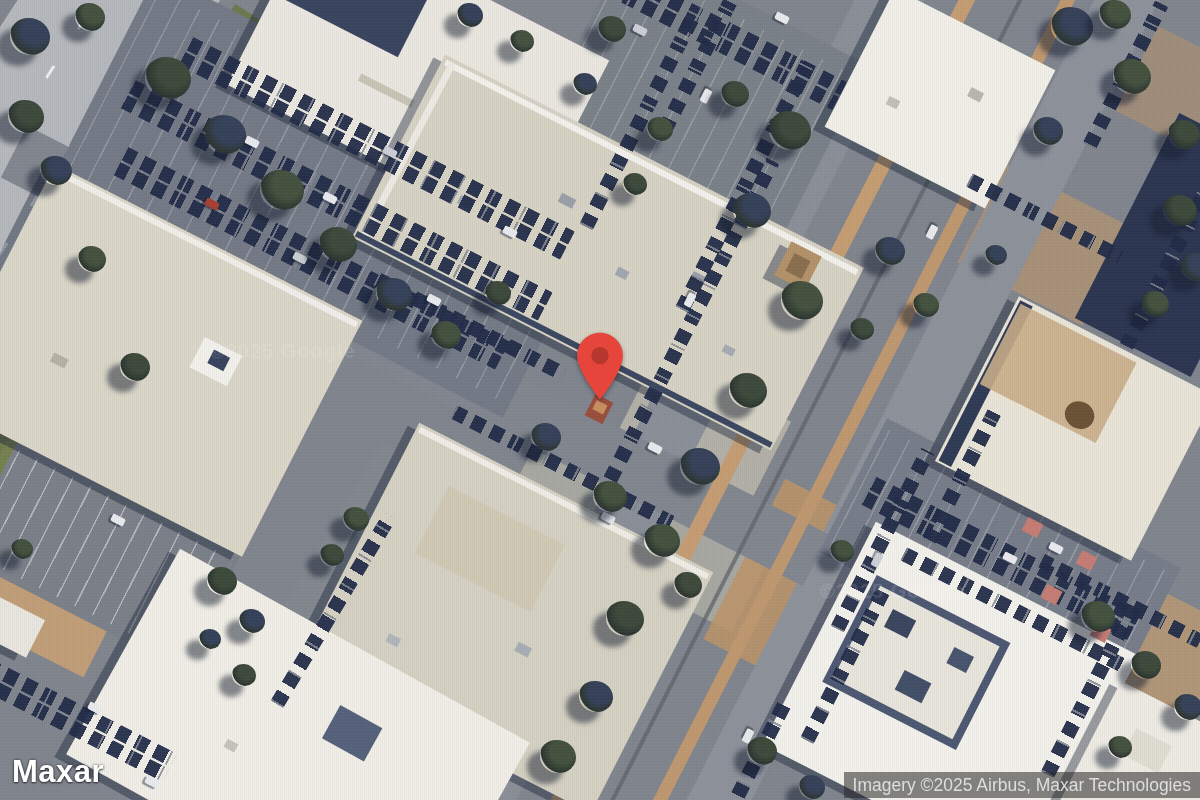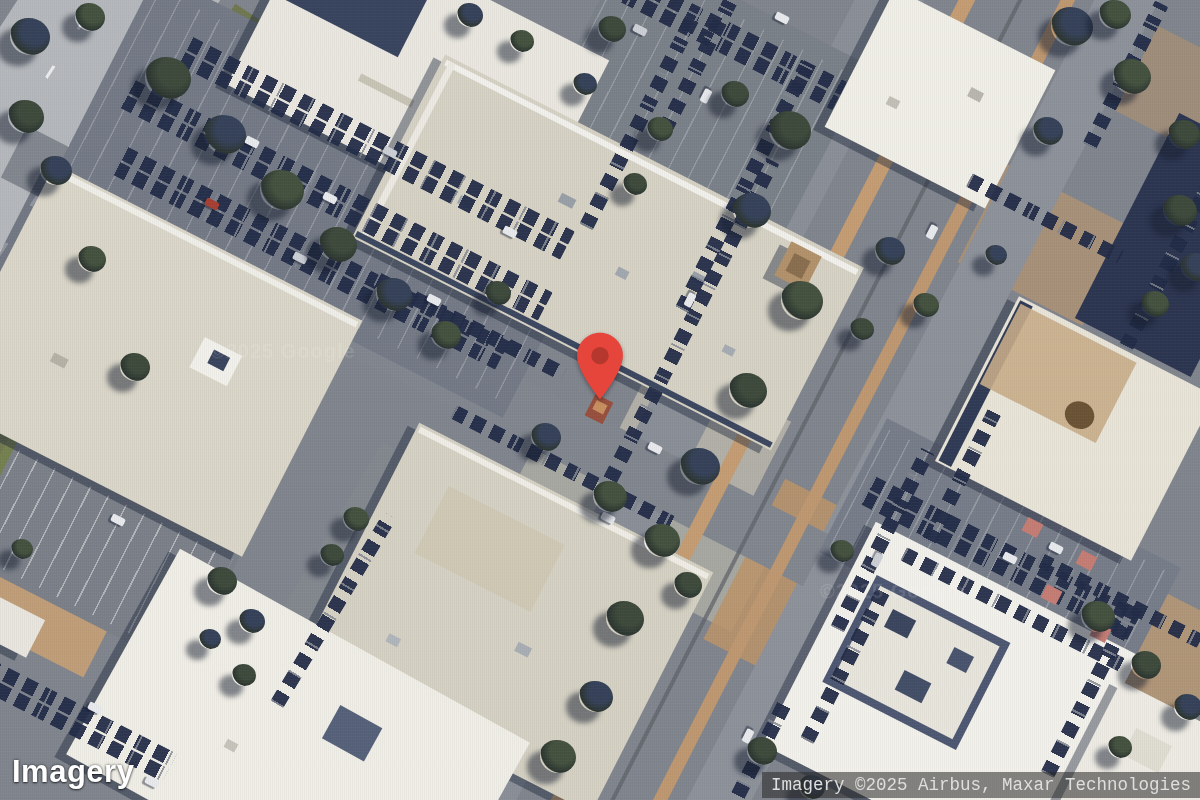--- a/index.html
+++ b/index.html
@@ -13,21 +13,21 @@
   .prow{height:15px;border-radius:2px;opacity:.94;background-image:repeating-linear-gradient(90deg,rgba(130,135,145,.85) 0 2px,transparent 2px 34px),repeating-linear-gradient(90deg,#222c48 0 13px,rgba(0,0,0,0) 13px 21px);}
   .prow-v{width:15px;border-radius:2px;opacity:.94;background-image:repeating-linear-gradient(0deg,rgba(130,135,145,.85) 0 2px,transparent 2px 34px),repeating-linear-gradient(0deg,#222c48 0 13px,rgba(0,0,0,0) 13px 22px);}
   .channel{background-color:#a3a39c;background-image:repeating-linear-gradient(63deg,rgba(255,255,255,.28) 0 2px,transparent 2px 5px),repeating-linear-gradient(-27deg,rgba(55,60,68,.33) 0 2px,transparent 2px 6px);border-left:15px solid #c59d73;border-right:13px solid #bf9870;box-sizing:border-box;}
   .channel .mid{left:50%;top:0;bottom:0;width:4px;background:#5c6168;opacity:.7;}
   .tree{border-radius:46% 54% 48% 52%;box-shadow:-13px 11px 5px rgba(22,30,48,.5);}
   .dash{width:3px;top:0;bottom:0;background:repeating-linear-gradient(0deg,#ffffff 0 14px,transparent 14px 58px);opacity:.75;}
   .car{box-shadow:-2px 2px 1px rgba(20,28,48,.45);border-radius:2px;}
   .wm{position:absolute;color:#ffffff;opacity:.12;font-size:20px;letter-spacing:1px;font-weight:700;white-space:nowrap;}
   #pin{position:absolute;left:572px;top:331px;width:56px;height:70px;filter:drop-shadow(0 2px 2px rgba(0,0,0,.35));cursor:pointer;}
   #logo{position:absolute;left:12px;top:754px;font-size:31px;font-weight:600;letter-spacing:.5px;color:#ffffff;text-shadow:0 0 3px rgba(0,0,0,.6),0 1px 2px rgba(0,0,0,.55);cursor:pointer;}
-  #attrib{position:absolute;right:0;top:772px;height:26px;line-height:26px;padding:0 9px;background:rgba(38,38,38,.55);color:#dedede;font-size:17.5px;white-space:nowrap;font-family:Liberation Mono, monospace;}
+  #attrib{position:absolute;right:0;top:772px;height:26px;line-height:26px;padding:0 9px;background:rgba(38,38,38,.55);color:#dedede;font-size:17.5px;white-space:nowrap;}
   .grain{position:absolute;inset:0;pointer-events:none;background-image:repeating-linear-gradient(0deg,rgba(255,255,255,.022) 0 1px,transparent 1px 3px),repeating-linear-gradient(90deg,rgba(0,0,0,.03) 0 1px,transparent 1px 2px);}
 </style>
 </head>
 <body>
 
 <div id="map">
   <div id="scene">
       <div style="left: 78px; top: -25px; width: 60px; height: 560px; transform: rotate(33deg); background: rgb(111, 121, 80);"></div>
       <div style="left: -2.5px; top: 385px; width: 95px; height: 170px; transform: rotate(27deg); background: rgb(120, 130, 79); opacity: 0.85;"></div>
       <div style="left: -10px; top: 525px; width: 130px; height: 130px; transform: rotate(27deg); background: rgb(198, 161, 118); opacity: 0.9;"></div>
@@ -227,15 +227,15 @@
 
   <div class="grain"></div>
 
   <div id="pin">
     <svg width="56" height="70" viewBox="0 0 26 33">
       <path d="M13 0.8C7 0.8 2.2 5.6 2.2 11.6c0 7.8 10.8 20.6 10.8 20.6s10.8-12.8 10.8-20.6C23.8 5.6 19 0.8 13 0.8z" fill="#E6453B"></path>
       <circle cx="13" cy="11.6" r="4.1" fill="#B5372D"></circle>
     </svg>
   </div>
 
-  <span id="logo">Imagery</span>
+  <span id="logo">Maxar</span>
   <div id="attrib">Imagery ©2025 Airbus, Maxar Technologies</div>
 </div>
 
 </body></html>

